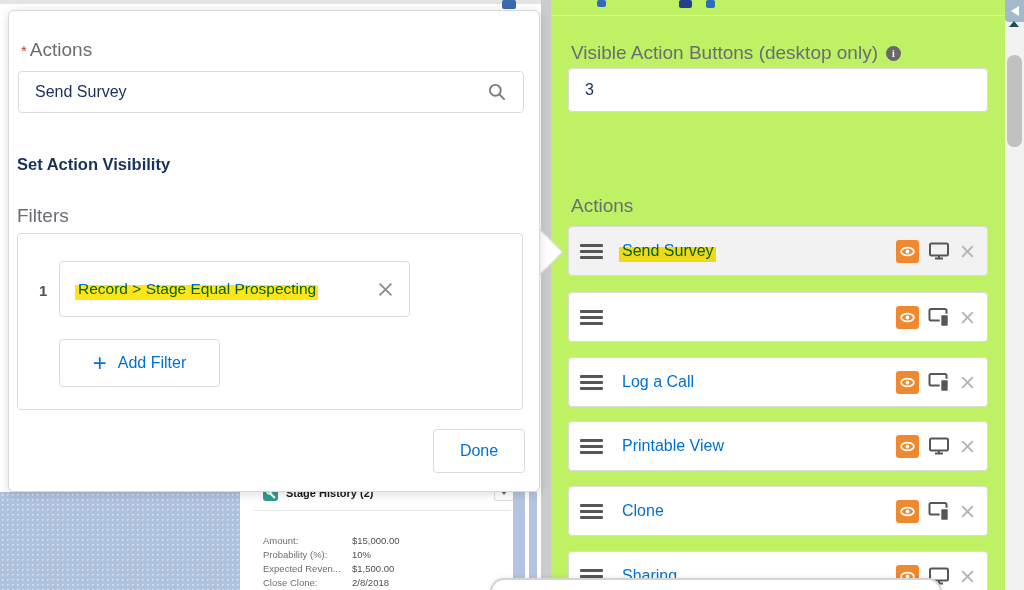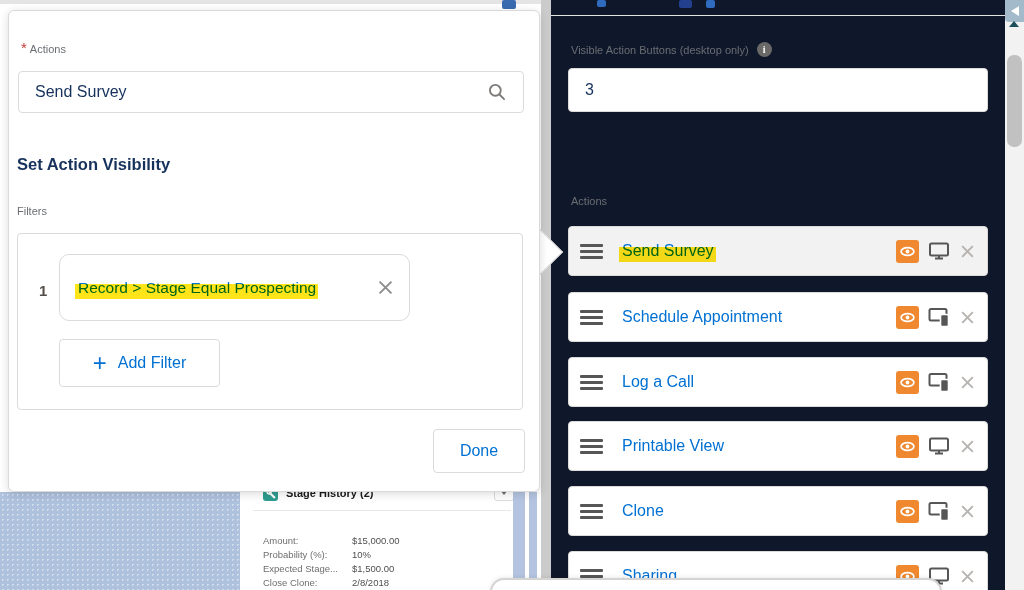--- a/index.html
+++ b/index.html
@@ -1,37 +1,37 @@
 <!DOCTYPE html>
 <html><head>
 <meta charset="utf-8">
 <style>
   * { margin:0; padding:0; box-sizing:border-box; }
   body { font-family:"Liberation Sans",sans-serif; background:#fff; }
   #screen { position:relative; width:1024px; height:590px; overflow:hidden; background:#fff; }
   .abs { position:absolute; }
 
   
-  .sf-label { color:#6a6e73; font-size:11px; }
+  .sf-label { color:#6a6e73; font-size:19px; }
   .sf-input { background:#fff; border:1px solid #dddbda; border-radius:4px;
               display:flex; align-items:center; padding:0 16px;
               font-size:16px; color:#16325c; }
   .sf-btn   { background:#fff; border:1px solid #dddbda; border-radius:4px;
               display:flex; align-items:center; justify-content:center;
               font-size:15px; color:#0070d2; cursor:pointer; }
 
   
   .topstrip { left:0; top:0; width:548px; height:4px; background:#e4e4e4; }
   .frag { background:#2f6bbf; border-radius:2px; }
 
   
   .graystrip { left:541px; top:0; width:10px; height:590px; background:#cbcbcb; z-index:1; }
 
   
-  .rpanel { left:551px; top:0; width:454px; height:590px; background:#0f172a; z-index:2; }
+  .rpanel { left:551px; top:0; width:454px; height:590px; background:#bef264; z-index:2; }
   .rpanel-divider { left:0; top:15px; width:454px; height:1px; background:#e3e3e3; }
   .info-icon { width:15px; height:15px; border-radius:50%; background:#6b6968;
                color:#fff; font-size:10px; font-weight:bold; font-family:"Liberation Serif",serif;
                display:inline-flex; align-items:center; justify-content:center; margin-left:8px; }
   .action-row { position:absolute; left:17px; width:420px; height:50px;
                 background:#fff; border:1px solid #dcdbda; border-radius:4px;
                 display:flex; align-items:center; padding:0 11px; z-index:2; }
   .action-row.selected { background:#f3f2f2; }
   .handle { width:23px; display:flex; flex-direction:column; gap:3px; cursor:grab; }
   .handle span { height:3px; background:#565656; border-radius:1px; }
@@ -147,21 +147,20 @@
         </div>
       </div>
     </div>
 
     <div class="action-row" style="top:292px;">
       <div class="handle">
           <span></span>
           <span></span>
           <span></span>
         </div>
-      <span class="action-label">Schedule Appointment</span>
       <div class="row-icons">
         <div class="eye-btn">
           <svg width="17" height="17" viewBox="0 0 24 24">
               <ellipse cx="12" cy="12" rx="9" ry="5.6" fill="none" stroke="#fff" stroke-width="2.4"></ellipse>
               <circle cx="12" cy="12" r="2.7" fill="#fff"></circle>
             </svg>
         </div>
 
         <div class="dev-btn dev-multi">
           <svg width="24" height="24" viewBox="0 0 24 24">
@@ -310,21 +309,21 @@
   <div class="abs sh-divider"></div>
   <div class="sh-row" style="top:535px;">
     <span class="lbl">Amount:</span>
     <span class="val">$15,000.00</span>
   </div>
   <div class="sh-row" style="top:549px;">
     <span class="lbl">Probability (%):</span>
     <span class="val">10%</span>
   </div>
   <div class="sh-row" style="top:563px;">
-    <span class="lbl">Expected Stage...</span>
+    <span class="lbl">Expected Reven...</span>
     <span class="val">$1,500.00</span>
   </div>
   <div class="sh-row" style="top:577px;">
     <span class="lbl">Close Clone:</span>
     <span class="val">2/8/2018</span>
   </div>
   <div class="abs bluestrip" style="left:513px;width:12px;"></div>
   <div class="abs bluestrip" style="left:529px;width:8px;"></div>
 
   <div class="abs graystrip"></div>
@@ -339,21 +338,21 @@
       <svg style="margin-left:auto;" width="20" height="20" viewBox="0 0 24 24" fill="none" stroke="#7d7a78" stroke-width="2.2">
           <circle cx="10" cy="10" r="6.5"></circle>
           <path d="M15 15 L20.5 20.5" stroke-linecap="round"></path>
         </svg>
     </div>
     <div class="abs heading" style="left:8px;top:144px;">Set Action Visibility</div>
     <div class="abs sf-label" style="left:8px;top:194px;">Filters</div>
 
     <div class="abs filterbox" style="left:8px;top:222px;width:506px;height:177px;">
       <div class="abs" style="left:21px;top:48px;font-size:15px;font-weight:bold;color:#55504c;">1</div>
-      <div class="abs pill" style="left:41px;top:20px;width:351px;height:67px;border-radius:10px;">
+      <div class="abs pill" style="left:41px;top:27px;width:351px;height:56px;">
         <span class="pill-text hl">Record &gt; Stage Equal Prospecting</span>
         <svg style="margin-left:auto;" width="19" height="19" viewBox="0 0 16 16" stroke="#8f8d8b" stroke-width="1.6">
             <path d="M3 3 L13 13 M13 3 L3 13"></path>
           </svg>
       </div>
       <div class="abs sf-btn" style="left:41px;top:105px;width:161px;height:48px;font-size:16px;">
         <span class="plus">+</span>
         <span>Add Filter</span>
       </div>
     </div>

